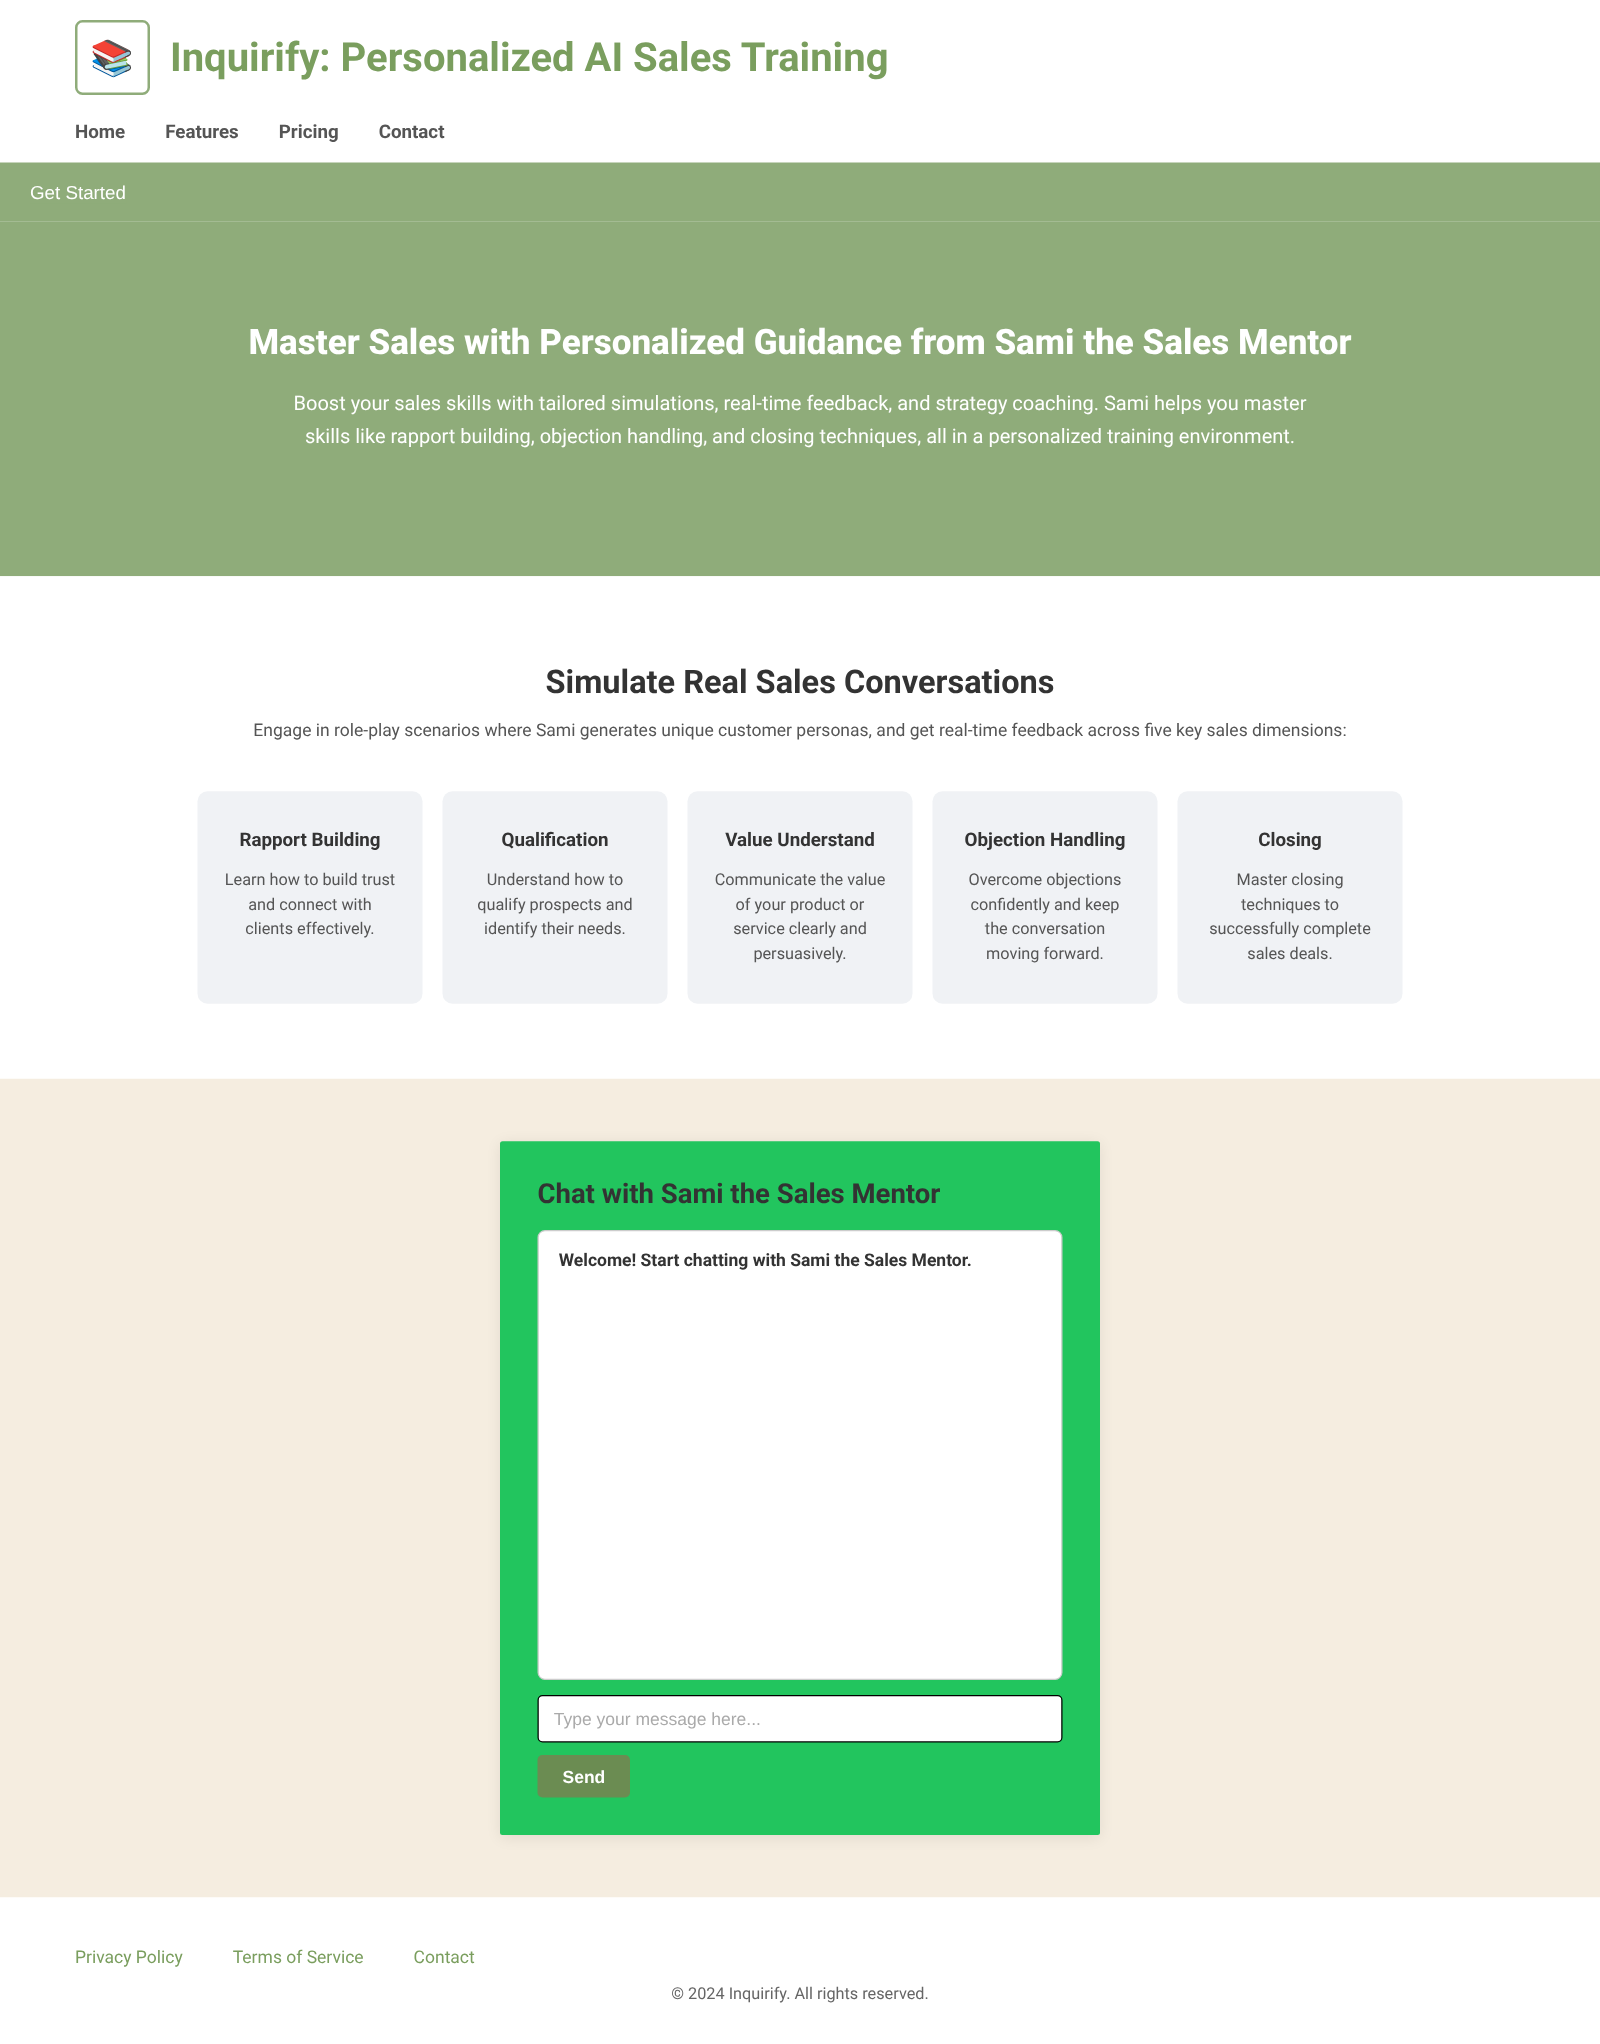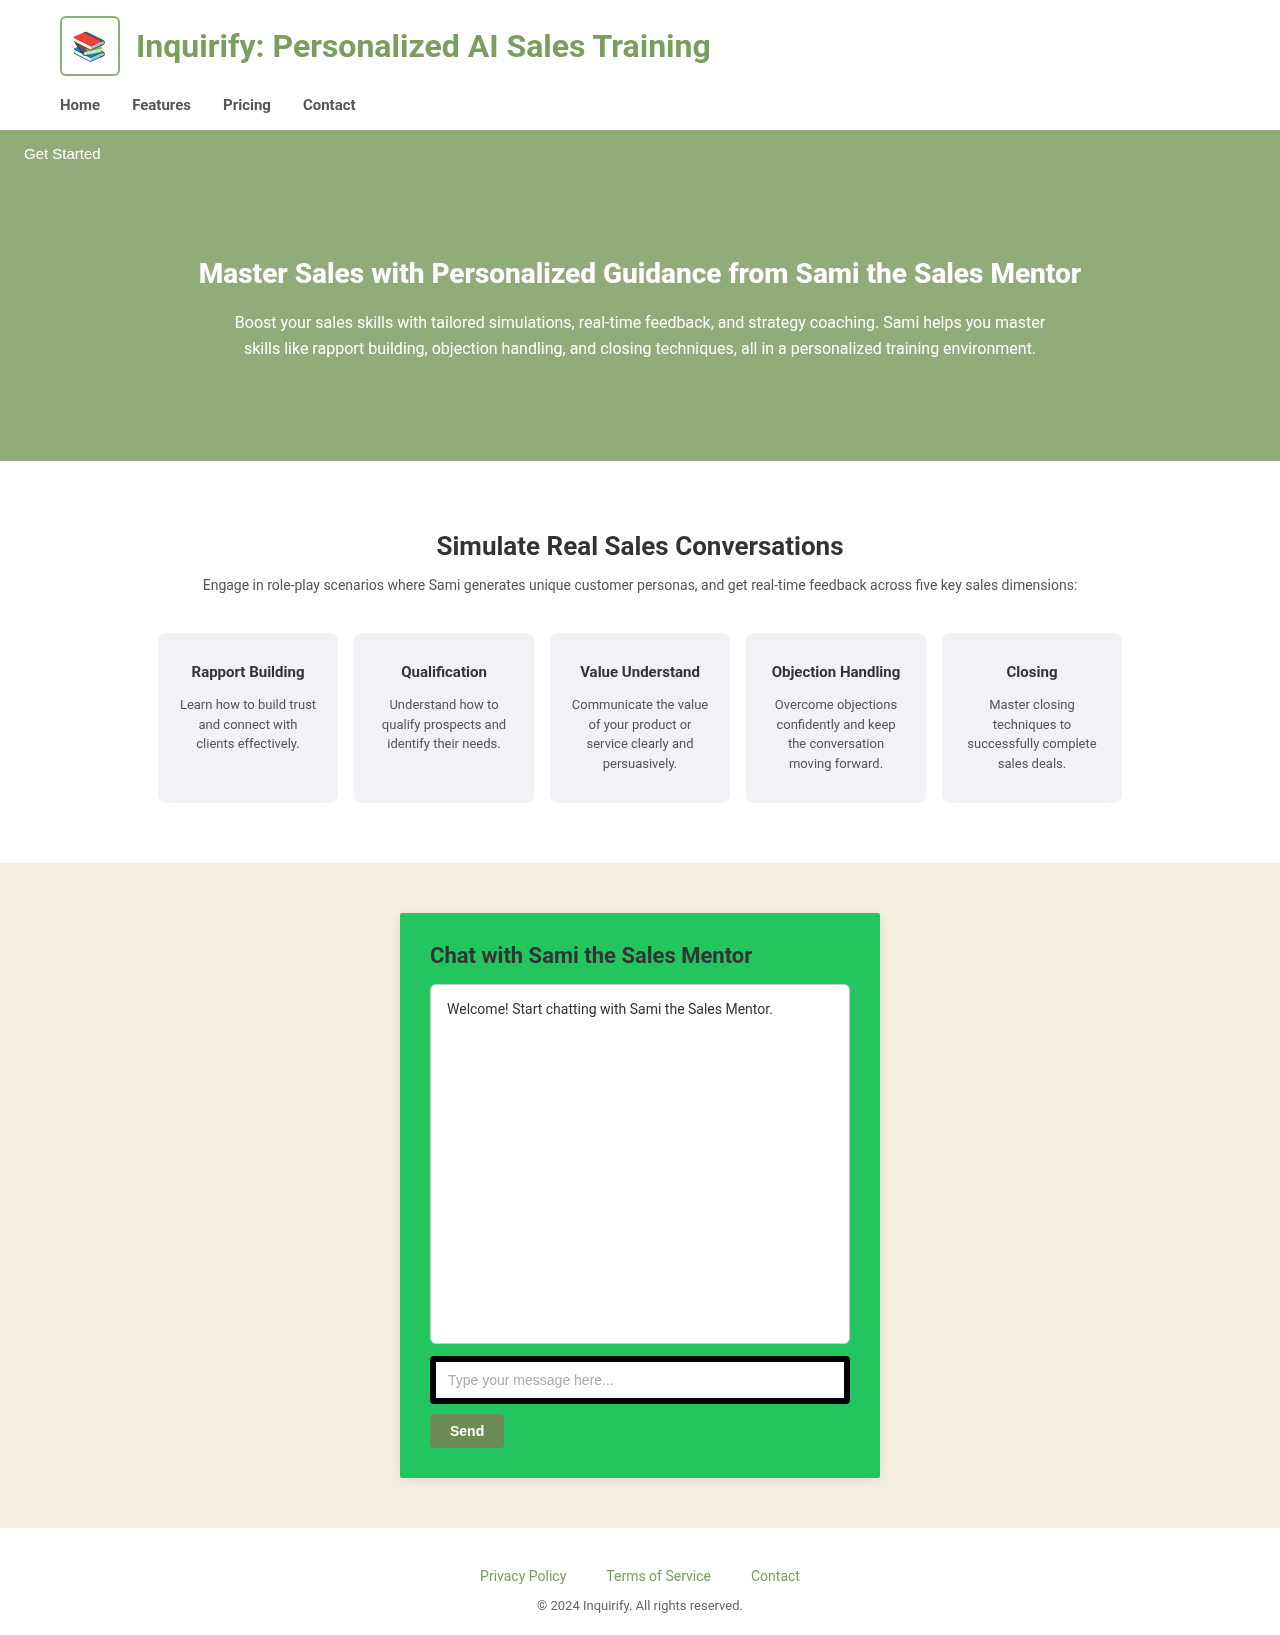--- a/index.html
+++ b/index.html
@@ -152,28 +152,29 @@
       margin-bottom: 16px;
     }
     .chat-window {
       border: 1px solid #ccc;
       border-radius: 6px;
       padding: 16px;
       height: 360px;
       overflow-y: auto;
       margin-bottom: 12px;
       background: #fff;
+      font-weight: bold;
     }
     .chat-message {
       font-size: 14px;
       color: #333;
     }
     .chat-input {
       width: 100%;
-      border: 6px solid #000000;
+      border: 1px solid #000000;
       border-radius: 4px;
       padding: 10px 12px;
       font-size: 14px;
       margin-bottom: 10px;
       outline: none;
       color: #333;
     }
     .chat-input::placeholder { color: #aaa; }
     .send-btn {
       background: #6b8c52;
@@ -187,21 +188,20 @@
     }
 
     
     .footer {
       padding: 40px 60px 20px 60px;
       text-align: center;
       background: #fff;
     }
     .footer-links {
       display: flex;
-      justify-content: center;
       gap: 40px;
       margin-bottom: 14px;
     }
     .footer-links a {
       text-decoration: none;
       color: #7a9e5e;
       font-size: 14px;
     }
     .footer-copy {
       font-size: 13px;

